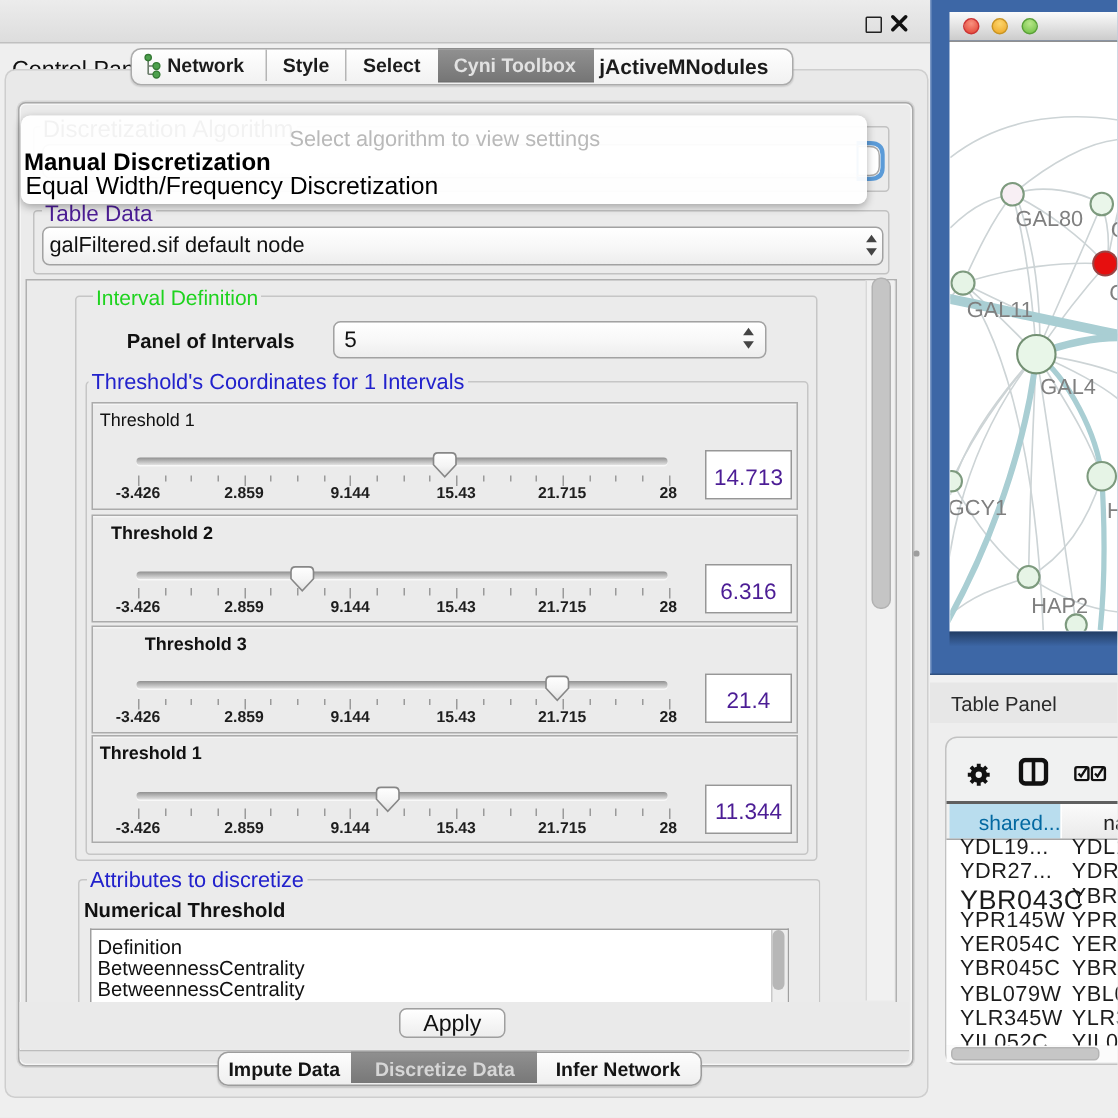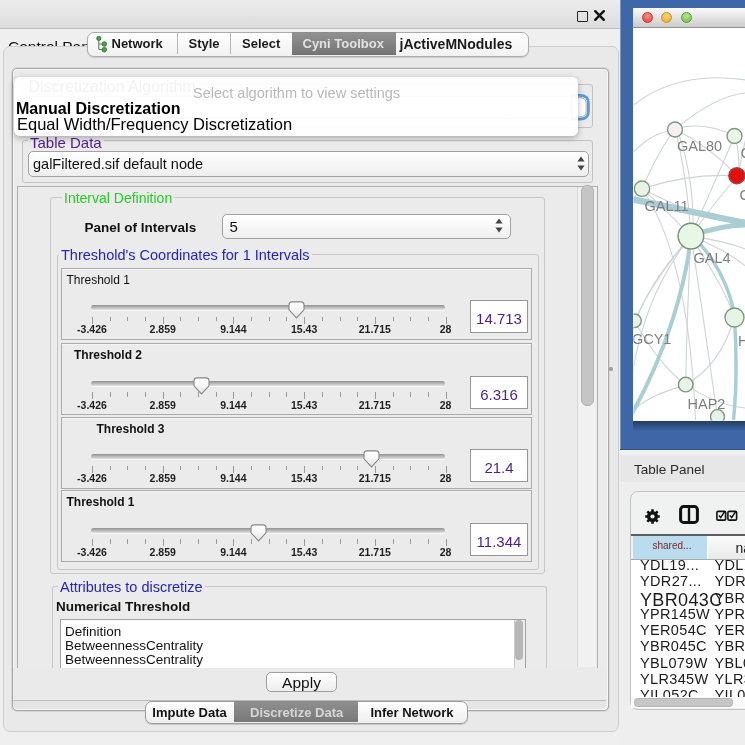--- a/index.html
+++ b/index.html
@@ -349,21 +349,21 @@
   </svg>
 <svg class="ab" style="left:727.3px;top:509.5px" width="11" height="11" viewBox="0 0 11 11">
 <rect x="0.9" y="1.4" width="8.7" height="8.7" rx="1.2" fill="none" stroke="#111" stroke-width="1.6"></rect>
 <path d="M3 5.6 L4.7 7.6 L8.6 1.6" stroke="#111" stroke-width="1.5" fill="none"></path>
   </svg>
 <div class="ab" style="left:630.5px;top:534.3px;width:129px;height:1.4px;background:#5f5f5f;"></div>
 <div class="ab" style="left:632.5px;top:535.7px;width:74.7px;height:23.3px;background:#b9ddee;"></div>
 <div class="ab" style="left:708.3px;top:535.7px;width:37px;height:23.3px;background:linear-gradient(#fbfbfb,#eaeaea);"></div>
 <div class="ab" style="left:707.2px;top:535.7px;width:1.1px;height:23.3px;background:#fff;"></div>
 <div class="ab" style="left:630.5px;top:559px;width:129px;height:1px;background:#a8a8a8;"></div>
-<div class="ab" style="left:652.5px;top:540px;font-size:10px;color:#7f1d1d;text-align:center;">shared...</div>
+<div class="ab" style="left:652.5px;top:540px;font-size:14px;color:#0369a1;text-align:center;">shared...</div>
 <div class="ab" style="left:735.5px;top:540px;font-size:14px;color:#222;">na</div>
 <div class="ab" style="left:640px;top:556.9px;font-size:14.5px;letter-spacing:0.35px;color:#1c1c1c;">YDL19...</div>
 <div class="ab" style="left:714.5px;top:556.9px;font-size:14.5px;letter-spacing:0.35px;color:#1c1c1c;">YDL1</div>
 <div class="ab" style="left:640px;top:573.2px;font-size:14.5px;letter-spacing:0.35px;color:#1c1c1c;">YDR27...</div>
 <div class="ab" style="left:714.5px;top:573.2px;font-size:14.5px;letter-spacing:0.35px;color:#1c1c1c;">YDR2</div>
 <div class="ab" style="left:640px;top:589.5px;font-size:18px;letter-spacing:0.35px;color:#1c1c1c;">YBR043C</div>
 <div class="ab" style="left:714.5px;top:589.5px;font-size:14.5px;letter-spacing:0.35px;color:#1c1c1c;">YBR0</div>
 <div class="ab" style="left:640px;top:605.8px;font-size:14.5px;letter-spacing:0.35px;color:#1c1c1c;">YPR145W</div>
 <div class="ab" style="left:714.5px;top:605.8px;font-size:14.5px;letter-spacing:0.35px;color:#1c1c1c;">YPR1</div>
 <div class="ab" style="left:640px;top:622.1px;font-size:14.5px;letter-spacing:0.35px;color:#1c1c1c;">YER054C</div>

